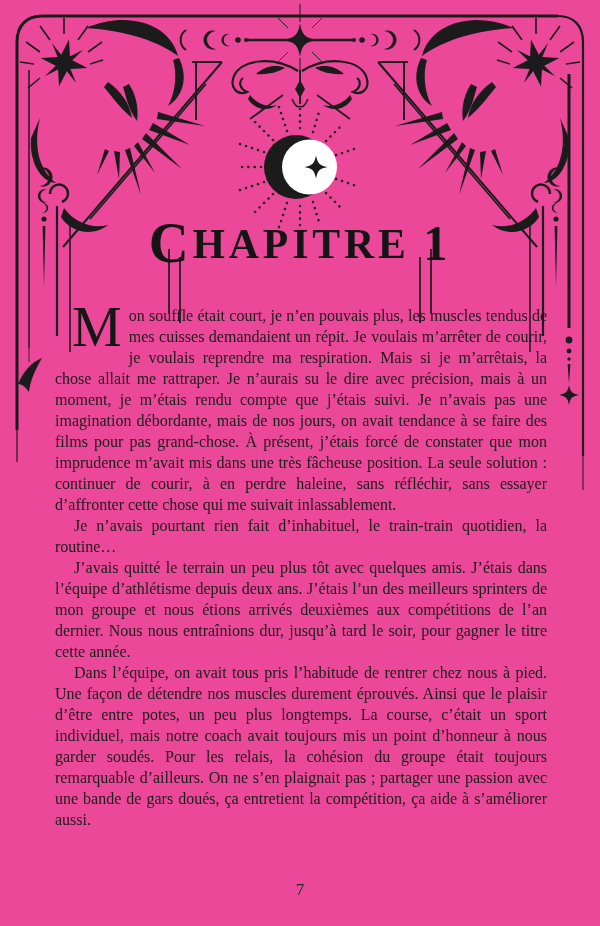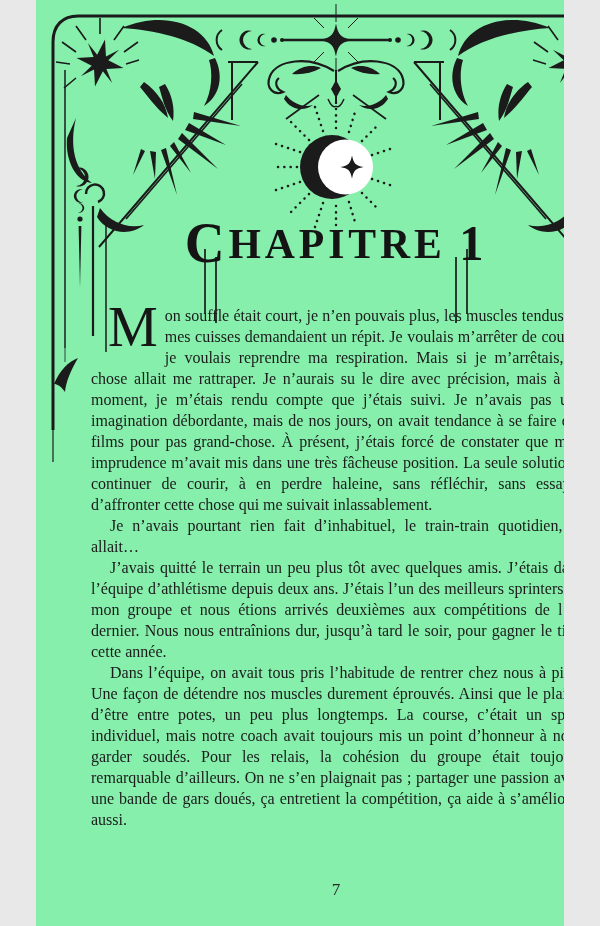--- a/index.html
+++ b/index.html
@@ -1,20 +1,20 @@
 <!DOCTYPE html>
 <html><head>
 <meta charset="utf-8">
 <style>
   html,body{margin:0;padding:0;background:#e8e8e8;}
   .page{
     position:relative;
-    width:528px;height:926px;
+    width:600px;height:926px;
     margin:0 auto;
-    background:#86efac;
+    background:#ec4899;
     overflow:hidden;
     font-family:"Liberation Serif", serif;
     color:#1b1b1b;
   }
   .ornaments{position:absolute;top:0;left:0;width:600px;height:926px;pointer-events:none;}
   .title{
     position:absolute;top:214px;left:0;width:600px;
     margin:0;text-align:center;
     font-family:"Liberation Serif", serif;
     font-weight:700;color:#141414;
@@ -166,19 +166,19 @@
       <circle cx="296" cy="167" r="32" fill="#1b1b1b"></circle>
       <circle cx="309.5" cy="167" r="27.5" fill="#ffffff"></circle>
       <use href="#star4" transform="translate(316,167) scale(1.05)" fill="#1b1b1b"></use>
     </g>
   </svg>
 
   <h1 class="title"><span class="cap">C</span><span>HAPITRE</span><span class="num">1</span></h1>
 
   <div class="body">
     <p><span class="dropcap">M</span><span>on souffle était court, je n’en pouvais plus, les muscles tendus de mes cuisses demandaient un répit. Je voulais m’arrêter de courir, je voulais reprendre ma respiration. Mais si je m’arrêtais, la chose allait me rattraper. Je n’aurais su le dire avec précision, mais à un moment, je m’étais rendu compte que j’étais suivi. Je n’avais pas une imagination débordante, mais de nos jours, on avait tendance à se faire des films pour pas grand-chose. À présent, j’étais forcé de constater que mon imprudence m’avait mis dans une très fâcheuse position. La seule solution : continuer de courir, à en perdre haleine, sans réfléchir, sans essayer d’affronter cette chose qui me suivait inlassablement.</span></p>
-    <p class="indent">Je n’avais pourtant rien fait d’inhabituel, le train-train quotidien, la allait…</p>
+    <p class="indent">Je n’avais pourtant rien fait d’inhabituel, le train-train quotidien, la routine…</p>
     <p class="indent">J’avais quitté le terrain un peu plus tôt avec quelques amis. J’étais dans l’équipe d’athlétisme depuis deux ans. J’étais l’un des meilleurs sprinters de mon groupe et nous étions arrivés deuxièmes aux compétitions de l’an dernier. Nous nous entraînions dur, jusqu’à tard le soir, pour gagner le titre cette année.</p>
     <p class="indent">Dans l’équipe, on avait tous pris l’habitude de rentrer chez nous à pied. Une façon de détendre nos muscles durement éprouvés. Ainsi que le plaisir d’être entre potes, un peu plus longtemps. La course, c’était un sport individuel, mais notre coach avait toujours mis un point d’honneur à nous garder soudés. Pour les relais, la cohésion du groupe était toujours remarquable d’ailleurs. On ne s’en plaignait pas ; partager une passion avec une bande de gars doués, ça entretient la compétition, ça aide à s’améliorer aussi.</p>
   </div>
 
   <div class="pagenum">7</div>
 </div>
 
 </body></html>

